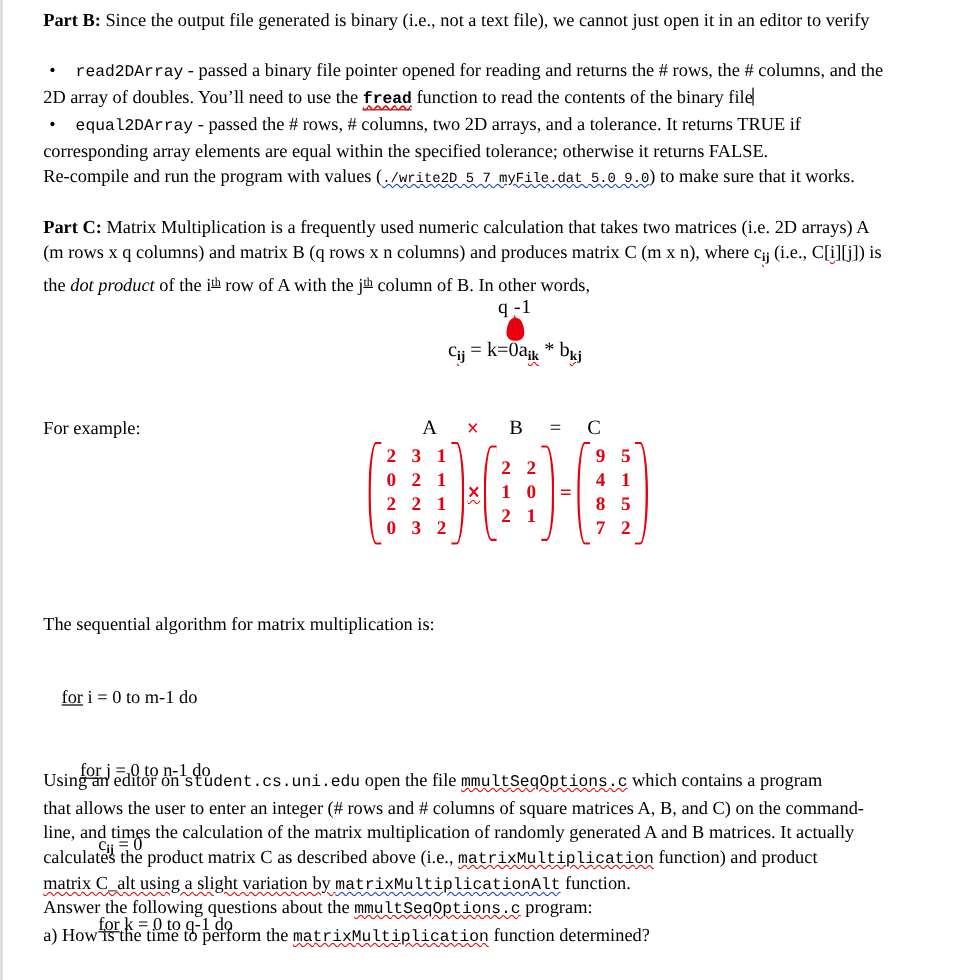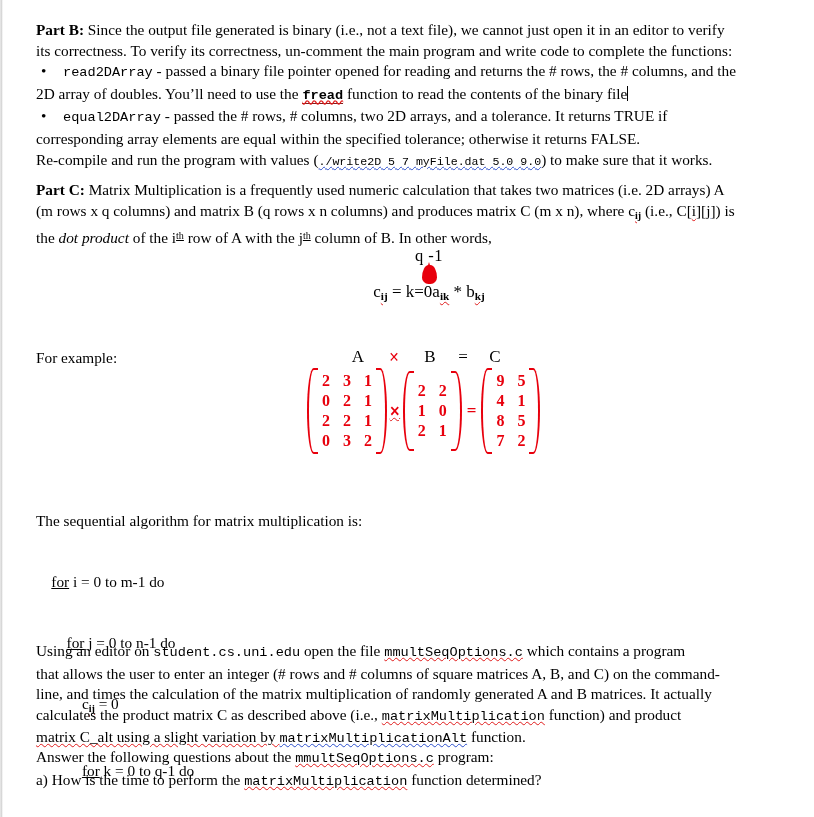--- a/index.html
+++ b/index.html
@@ -213,24 +213,24 @@
   }
   .algo div { white-space: pre; }
 </style>
 </head>
 <body>
 
 <div class="page-edge"></div>
 
 <div class="page">
 
-  <div class="body-text" style="top:20px;">
+  <div class="body-text" style="top:8px;">
     <span><b class="lbl">Part B:</b>
     <span>Since the output file generated is binary (i.e., not a text file), we cannot just open it in an editor to verify</span></span><br>
-    <span>its correctness.  To verify its correctness, un-comment the main program and write code to complete the functions:</span><br>
+    <br>
     <span class="bullet-row"><span class="bullet">•</span><span class="mono">read2DArray</span><span> - passed a binary file pointer opened for reading and returns the # rows, the # columns, and the</span></span>
     <span>2D array of doubles.  You’ll need to use the </span><span class="mono sq-red-u">fread</span><span> function to read the contents of the binary file</span><span class="caret"></span><br>
     <span class="bullet-row"><span class="bullet">•</span><span class="mono">equal2DArray</span><span> - passed the # rows, # columns, two 2D arrays, and a tolerance.  It returns TRUE if</span></span>
     <span>corresponding array elements are equal within the specified tolerance; otherwise it returns FALSE.</span><br>
     <span>Re-compile and run the program with values (</span><span class="mono-sm sq-blue">./write2D 5 7 myFile.dat 5.0 9.0</span><span>) to make sure that it works.</span>
   </div>
 
   <div class="body-text" style="top:180px;">
     <span><b class="lbl">Part C:</b>
     <span>Matrix Multiplication is a frequently used numeric calculation that takes two matrices (i.e. 2D arrays) A</span></span><br>

